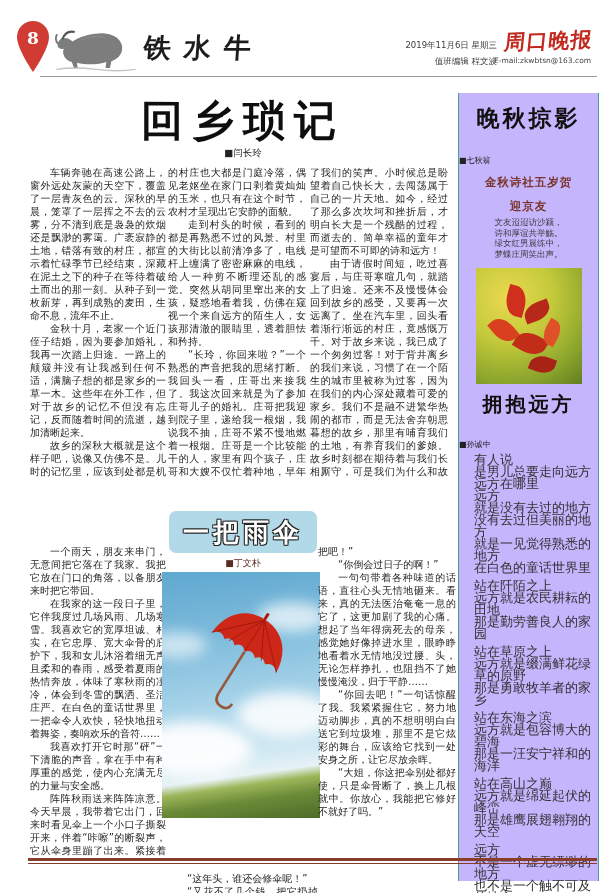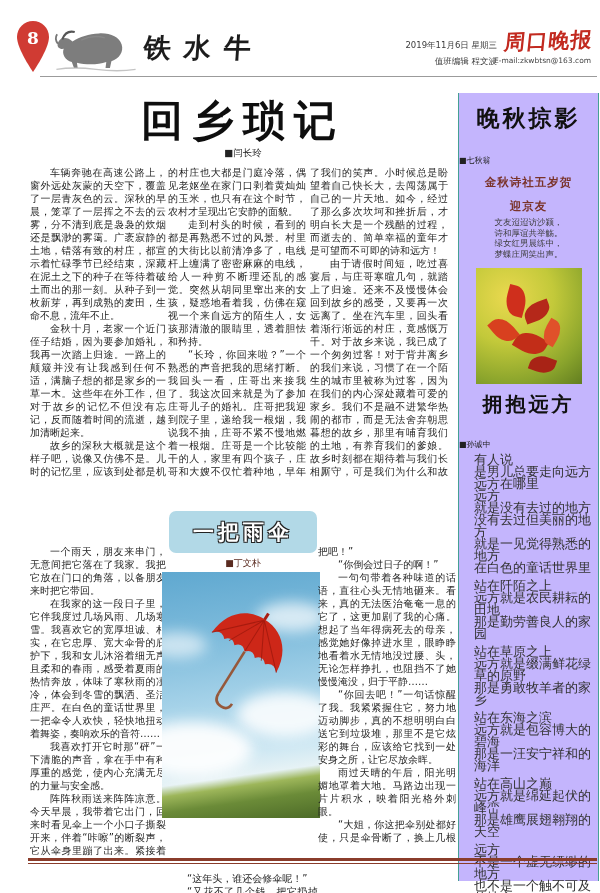--- a/index.html
+++ b/index.html
@@ -31,21 +31,21 @@
   .col.cont p:first-child{text-indent:0;}
   .c1m{left:30px;top:166px;width:136px;height:312px;}
   .c2m{left:168px;top:166px;width:138px;height:312px;}
   .c3m{left:310px;top:166px;width:138px;height:312px;}
   .u1 {left:30px;top:545px;width:136px;height:311px;}
   .u3 {left:318px;top:545px;width:138px;height:300px;}
   .u-after{left:167px;top:836px;width:151px;height:34px;margin-top:36px;}
   
   .umb-card{position:absolute;left:169px;top:511px;width:148px;height:42px;
         background:#b2d9e7;border-radius:7px;display:flex;align-items:center;justify-content:center;}
-  .umb-card span{font-family:"DejaVu Serif",serif;font-size:21px;font-weight:bold;
+  .umb-card span{font-family:"DejaVu Serif",serif;font-size:26px;font-weight:bold;
         letter-spacing:4px;color:#fff;-webkit-text-stroke:1.3px #15151
 
 5;
         text-shadow:1px 1px 0 #222,-1px -1px 0 #222,1px -1px 0 #222,-1px 1px 0 #222;}
   .umb-byline{position:absolute;left:169px;top:557px;width:148px;text-align:center;
         font-size:9px;color:#5a2b20;}
   .u-photo{position:absolute;left:162px;top:572px;width:158px;height:246px;overflow:hidden;
         background:linear-gradient(172deg,#5fa8d0 0%,#7fbcdc 28%,#a7d3e9 52%,#cfe8f3 72%,#e6f2f5 80%,#9db65a 84%,#6b8b38 90%,#4d6b28 100%);}
   .cloud{position:absolute;background:#fff;border-radius:50%;filter:blur(7px);opacity:.92;}
   .cl1{width:120px;height:55px;left:-30px;top:150px;}
@@ -154,21 +154,20 @@
 
   <div class="col u-after">
       <p>“这年头，谁还会修伞呢！”</p>
       <p>“又花不了几个钱，把它扔掉再买一</p>
     </div>
   <div class="col u3 cont">
       <p>把吧！”</p>
       <p>“你倒会过日子的啊！”</p>
       <p>一句句带着各种味道的话语，直往心头无情地砸来。看来，真的无法医治奄奄一息的它了，这更加剧了我的心痛。想起了当年得病死去的母亲，感觉她好像掉进水里，眼睁睁地看着水无情地没过腰、头，无论怎样挣扎，也阻挡不了她慢慢淹没，归于平静……</p>
       <p>“你回去吧！”一句话惊醒了我。我紧紧握住它，努力地迈动脚步，真的不想明明白白送它到垃圾堆，那里不是它炫彩的舞台，应该给它找到一处安身之所，让它尽放余晖。</p>
-      <p>雨过天晴的午后，阳光明媚地罩着大地。马路边出现一片片积水，映着阳光格外刺眼。</p>
       <p>“大姐，你这把伞别处都好使，只是伞骨断了，换上几根就中。你放心，我能把它修好不就好了吗。”</p>
     </div>
 
   <aside class="sidebar">
     <div class="sb-title1">晚秋掠影</div>
     <div class="sb-byline">■七秋翁</div>
 
     <div class="poem">
       <h3>金秋诗社五岁贺</h3>
     </div>

